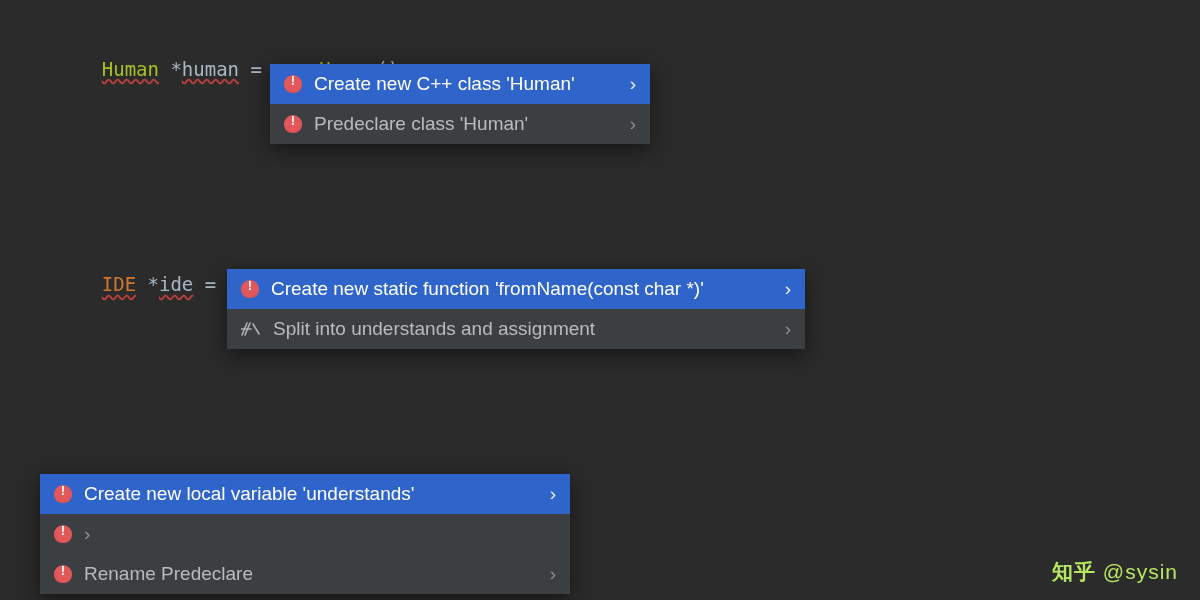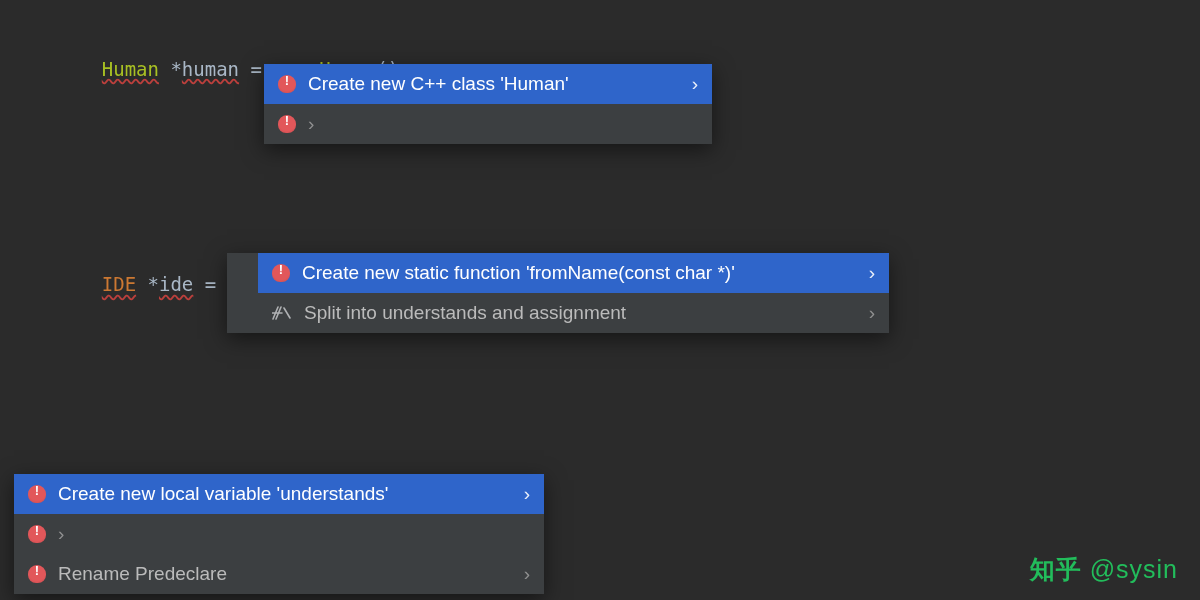--- a/index.html
+++ b/index.html
@@ -86,58 +86,59 @@
     color: #A9B7C6;
     display:flex;
     align-items:center;
     justify-content:center;
   }
 
   .watermark {
     position: absolute;
     right: 22px;
     bottom: 14px;
-    color: #22c55e;
+    color: #bef264;
     font-family: -apple-system, 'PingFang SC', sans-serif;
-    font-size: 25px;
+    font-size: 21px;
     letter-spacing: 1px;
     opacity: 0.95;
   }
   .watermark .zh {
     font-weight: 600;
   }
 </style>
 </head>
 <body>
 
 <div class="code-block" style="padding-top:26px;">
   <div class="code-line">
     <span class="tok-type tok-underline">Human</span><span class="tok-punct"> *</span><span class="tok-name tok-underline">human</span><span class="tok-punct"> = </span><span class="tok-new">new </span><span class="tok-type tok-underline">Human</span><span class="tok-punct">()</span><span class="tok-semi">;</span>
   </div>
 </div>
 
-<div class="popup" style="left:264px; top:64px; width:448px;">
+<div class="popup" style="left:270px; top:64px; width:380px;">
   <div class="popup-item selected">
     <span class="bulb-icon bulb-red"></span>
     <span class="label">Create new C++ class 'Human'</span>
     <span class="chevron">›</span>
   </div>
   <div class="popup-item">
     <span class="bulb-icon bulb-red"></span>
+    <span class="label">Predeclare class 'Human'</span>
     <span class="chevron">›</span>
   </div>
 </div>
 
 <div class="code-block" style="padding-top:130px;">
   <div class="code-line">
     <span class="tok-type-err tok-underline">IDE</span><span class="tok-punct"> *</span><span class="tok-name tok-underline">ide</span><span class="tok-punct"> = </span><span class="tok-name">IDE::</span><span class="tok-func-err tok-underline">fromName</span><span class="tok-punct">(</span><span class="tok-string">"AppCode"</span><span class="tok-punct">)</span><span class="tok-semi">;</span>
   </div>
 </div>
 
-<div class="popup" style="left:227px; top:253px; width:662px;padding-left:31px;">
+<div class="popup" style="left:227px; top:269px; width:578px;">
   <div class="popup-item selected">
     <span class="bulb-icon bulb-red"></span>
     <span class="label">Create new static function 'fromName(const char *)'</span>
     <span class="chevron">›</span>
   </div>
   <div class="popup-item">
     <span class="pencil-icon">
       <svg width="20" height="14" viewBox="0 0 20 14">
           <path d="M1 13 L6 1 M4 13 L9 1 M0 7 L10 7 M12 2 L18 12" stroke="#AFB1B3" stroke-width="1.6" fill="none" stroke-linecap="round"></path>
         </svg>
@@ -146,21 +147,21 @@
     <span class="chevron">›</span>
   </div>
 </div>
 
 <div class="code-block" style="padding-top:130px;">
   <div class="code-line">
     <span class="tok-name-err tok-underline">understands</span><span class="tok-punct"> = </span><span class="tok-name">ide-&gt;</span><span class="tok-func">understands</span><span class="tok-punct">(</span><span class="tok-name">human</span><span class="tok-punct">)</span><span class="tok-semi">;</span>
   </div>
 </div>
 
-<div class="popup" style="left:14px; top:474px; width:530px;">
+<div class="popup" style="left:40px; top:474px; width:530px;">
   <div class="popup-item selected">
     <span class="bulb-icon bulb-red"></span>
     <span class="label">Create new local variable 'understands'</span>
     <span class="chevron">›</span>
   </div>
   <div class="popup-item">
     <span class="bulb-icon bulb-red"></span>
     <span class="chevron">›</span>
   </div>
   <div class="popup-item">

